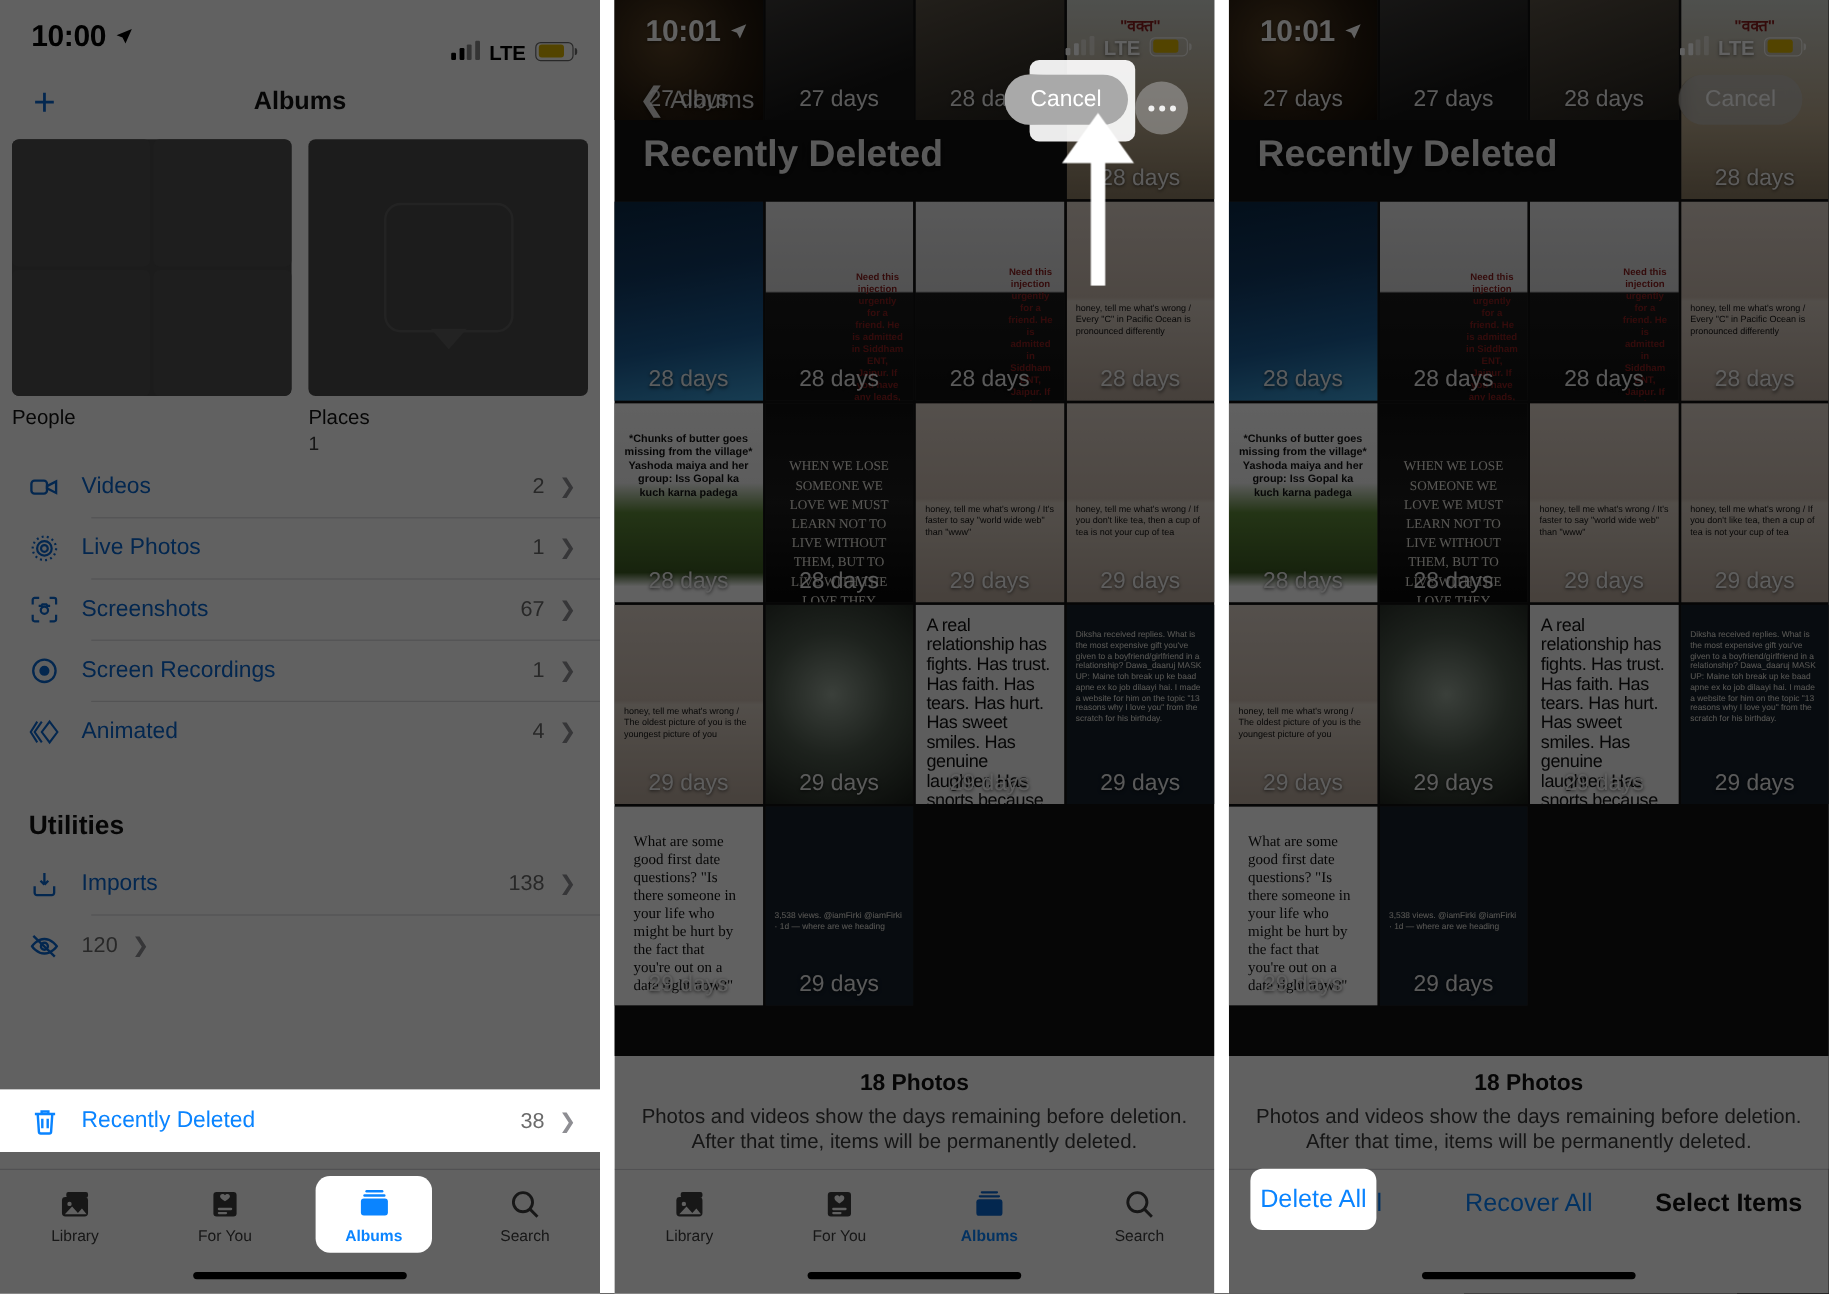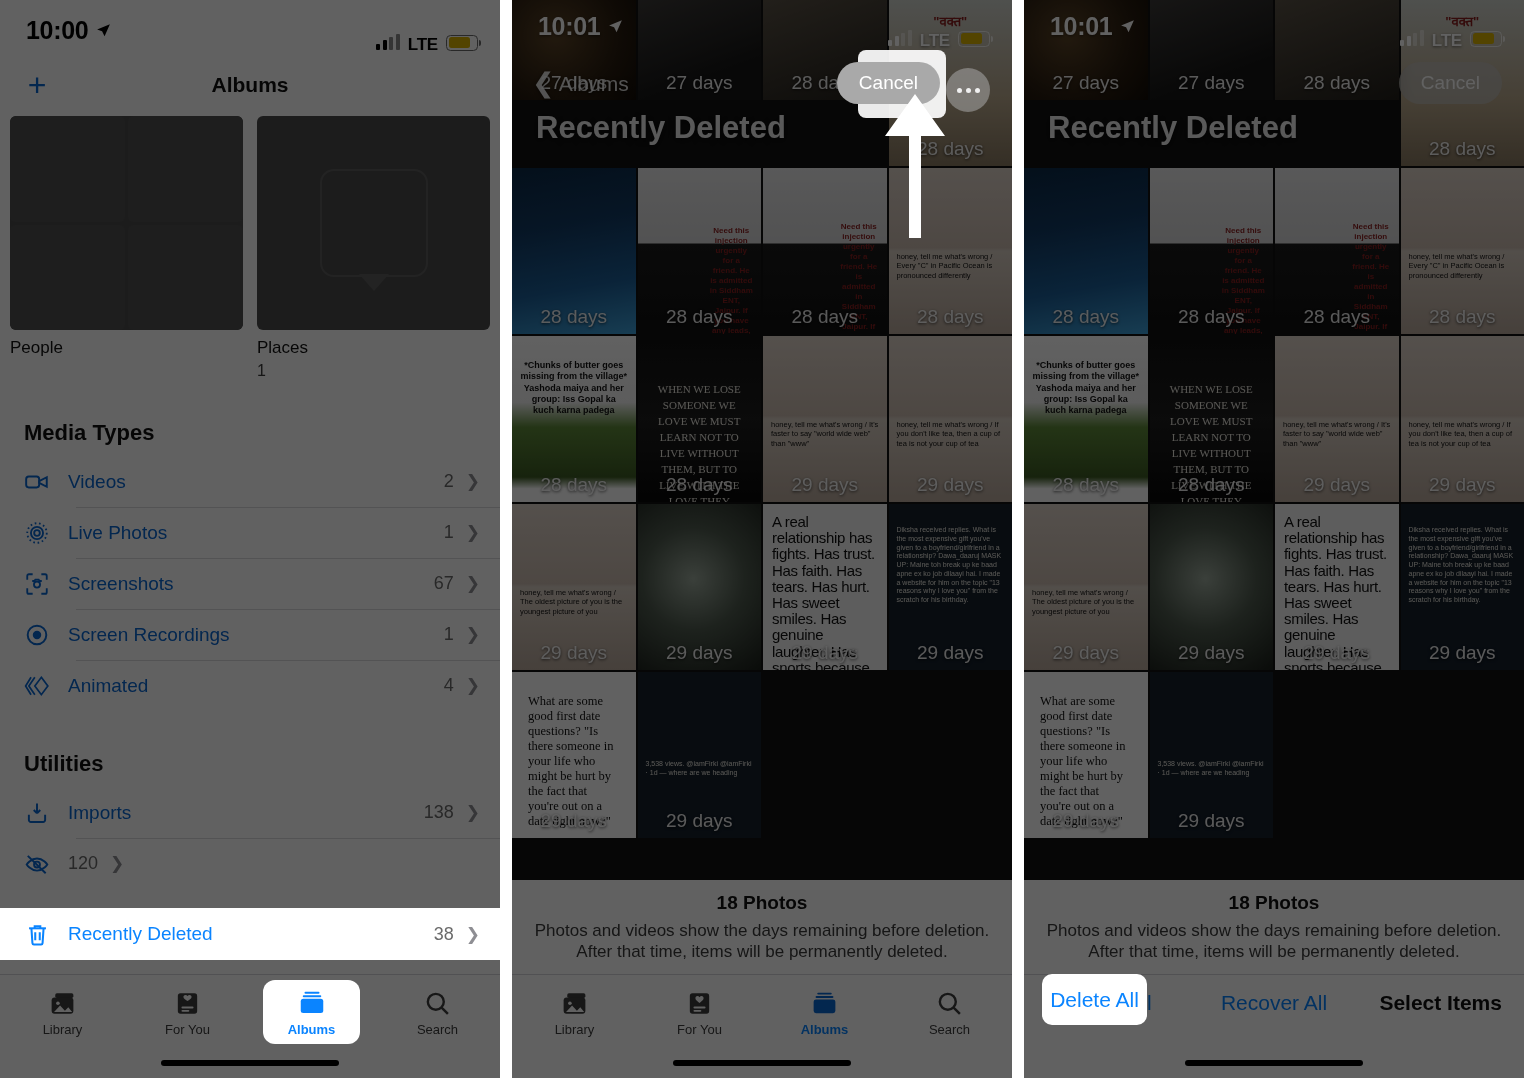--- a/index.html
+++ b/index.html
@@ -319,21 +319,20 @@
       </div>
       <div class="album">
         <div class="album-thumb places">
           <div class="pin"></div>
         </div>
         <div class="album-label">Places</div>
         <div class="album-count">1</div>
       </div>
     </div>
 
-    <div class="sec-head">Media Types</div>
     <div class="list">
 
       <div class="row">
         <span class="ico">
           <svg width="26" height="26" viewBox="0 0 24 24" fill="none" stroke="#0a66d0" stroke-width="1.8">
             <rect x="2" y="7" width="12" height="10" rx="2.4"></rect>
             <path d="M14 11.2 L21 7.6 V16.4 L14 12.8 Z"></path>
           </svg>
         </span>
         <span class="lbl">Videos</span>

